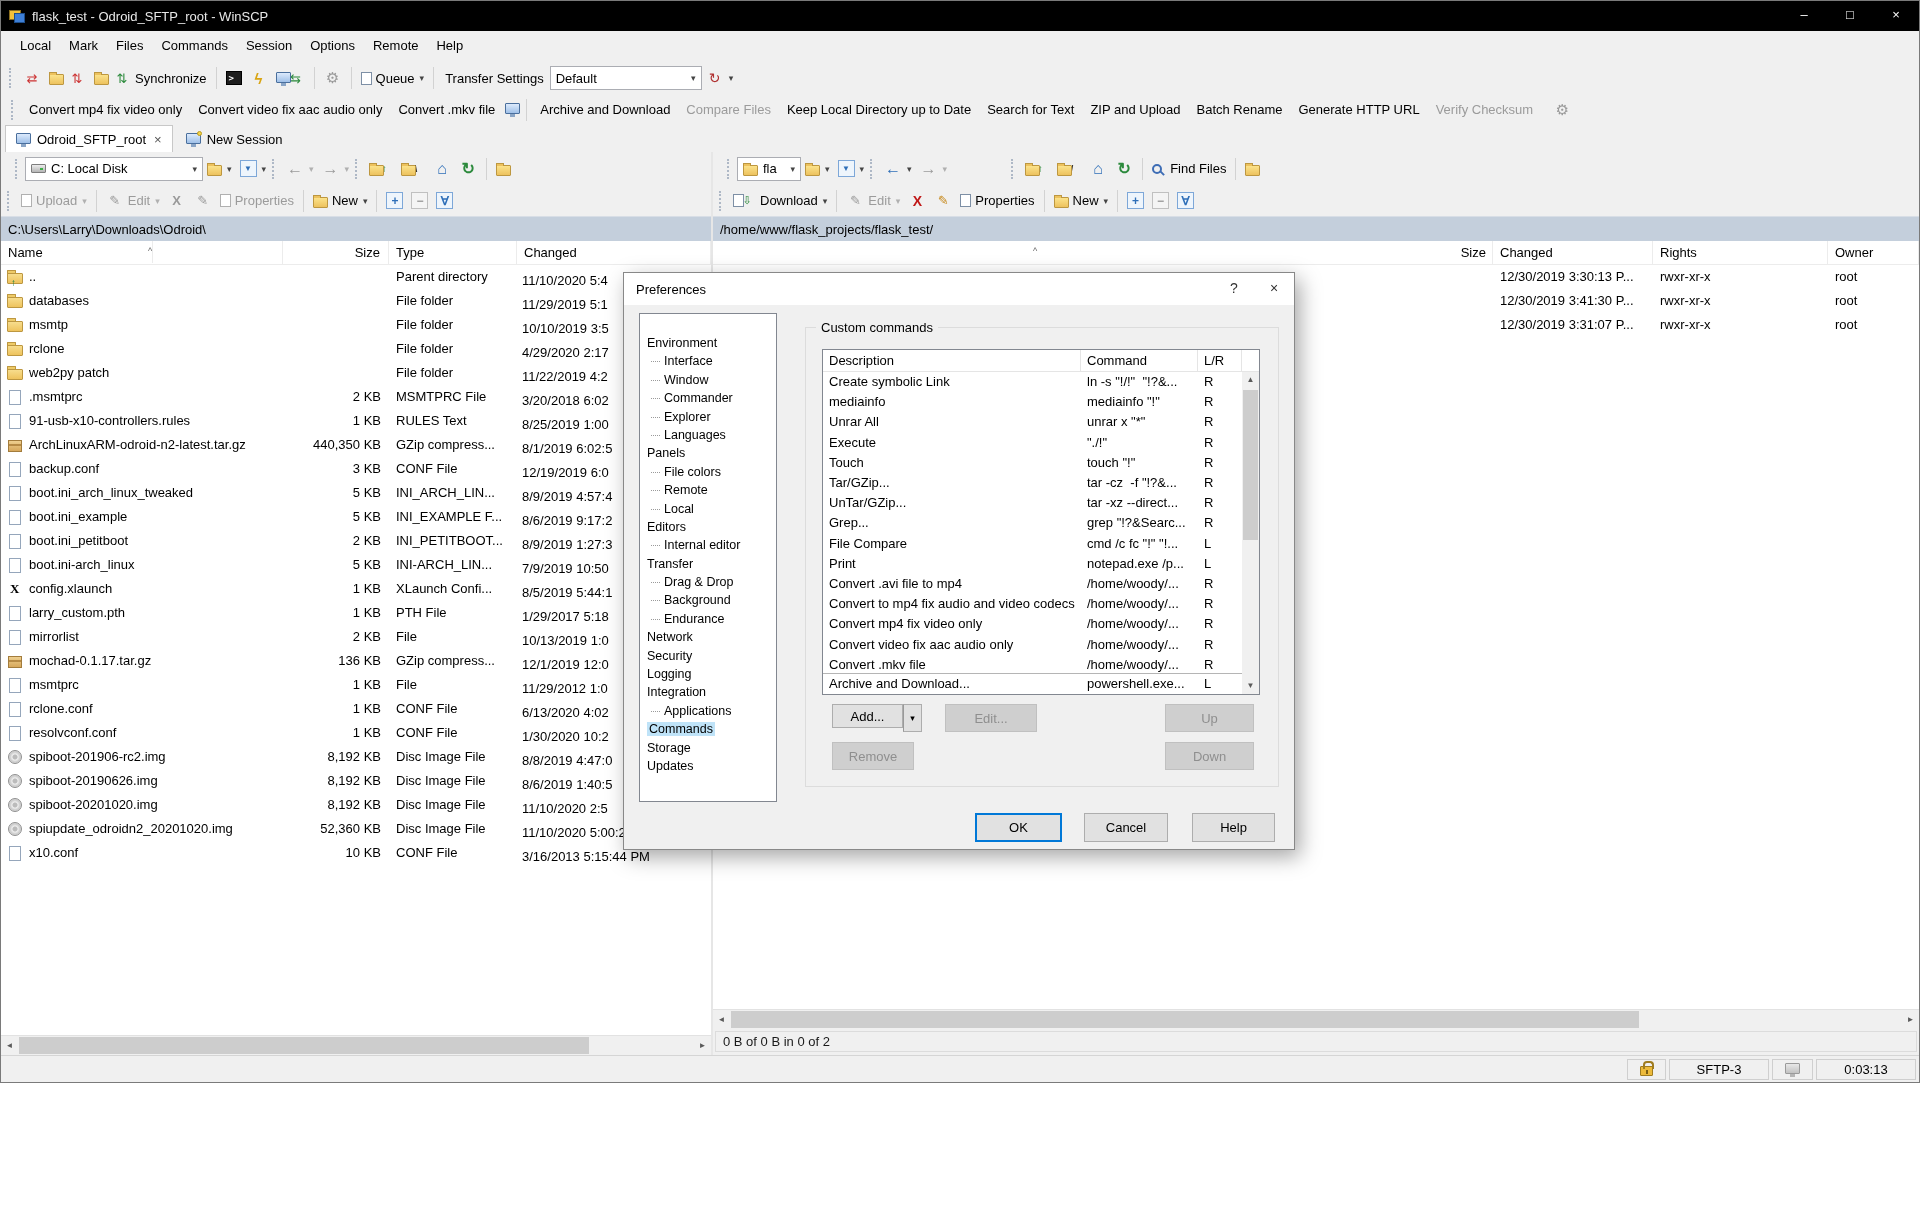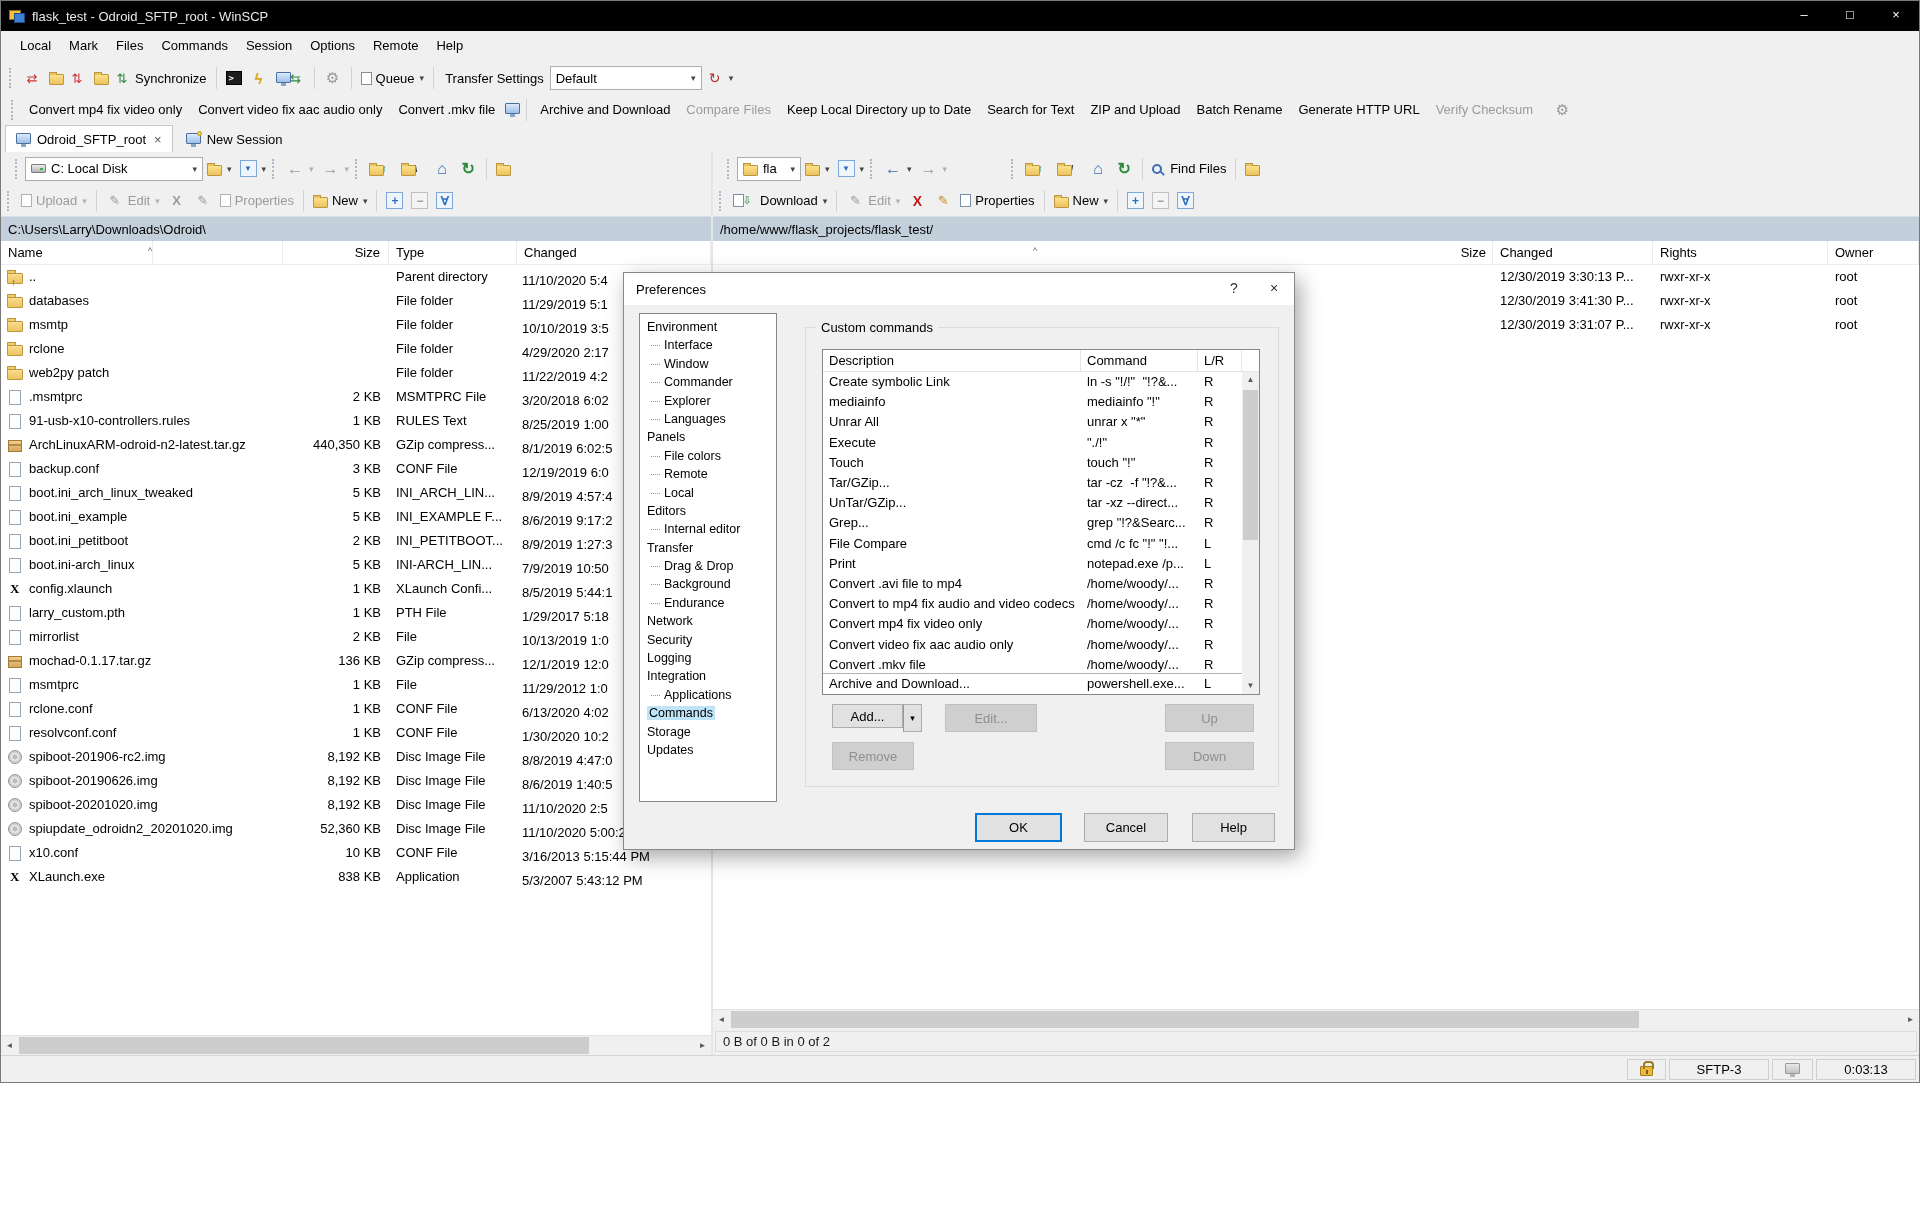--- a/index.html
+++ b/index.html
@@ -110,21 +110,21 @@
   .lock { width:13px; height:10px; background:#ecba3b; border:1px solid #a07c1f; border-radius:1px; position:relative; margin-top:4px; }
   .lock::before { content:""; position:absolute; left:2px; top:-6px; width:7px; height:6px; border:2px solid #a07c1f; border-bottom:none; border-radius:4px 4px 0 0; }
   .lock::after { content:""; position:absolute; left:5px; top:3px; width:2px; height:4px; background:#7c5e12; }
 
   
   .dialog { position:absolute; left:622px; top:251px; width:672px; height:578px; background:#f0f0f0; border:1px solid #888; box-shadow:5px 7px 20px rgba(0,0,0,.35); z-index:10;margin-top:20px; }
   .dlg-title { height:32px; background:#fff; display:flex; align-items:center; }
   .dlg-title .t { padding-left:12px; }
   .dlg-title .ctl { margin-left:auto; display:flex; height:32px; }
   .dlg-title .ctl span { width:40px; text-align:center; line-height:30px; color:#333; font-size:14px; }
-  .tree { position:absolute; left:15px; top:40px; width:138px; height:489px; background:#fff; border:1px solid #828790; padding-top:4px; overflow:hidden; }
+  .tree { position:absolute; left:15px; top:40px; width:138px; height:489px; background:#fff; border:1px solid #828790; padding-top:20px; overflow:hidden; }
   .titem { height:18.4px; line-height:18.4px; padding-left:7px; white-space:nowrap; font-size:12.5px; }
   .titem.child { padding-left:24px; position:relative; }
   .titem.child::before { content:""; position:absolute; left:11px; top:9px; width:9px; border-top:1px dotted #9a9a9a; }
   .titem .sel { background:#bfe3f8; padding:0 2px; }
   .groupbox { position:absolute; left:181px; top:54px; width:474px; height:460px; border:1px solid #dcdcdc; }
   .grouplabel { position:absolute; left:192px; top:47px; background:#f0f0f0; padding:0 5px; }
   .cmdlist { position:absolute; left:198px; top:76px; width:438px; height:346px; background:#fff; border:1px solid #828790; }
   .clhead { position:absolute; left:0; top:0; right:0; height:22px; display:grid; grid-template-columns:258px 117px 44px 17px; border-bottom:1px solid #e5e5e5; }
   .clhead span { line-height:21px; padding-left:6px; border-right:1px solid #e5e5e5; overflow:hidden; white-space:nowrap; }
   .clbody { position:absolute; left:0; top:22px; right:17px; bottom:21px; overflow:hidden; }
@@ -567,29 +567,20 @@
         <span class="chg">11/10/2020 5:00:29 PM</span>
       </div>
               <div class="frow">
         <span class="name">
                   <span class="fi file"></span>
                   <span class="nm">x10.conf</span>
                 </span>
         <span class="size">10 KB</span>
         <span class="type">CONF File</span>
         <span class="chg">3/16/2013 5:15:44 PM</span>
-      </div>
-              <div class="frow">
-        <span class="name">
-                  <span class="fi xlaunch"></span>
-                  <span class="nm">XLaunch.exe</span>
-                </span>
-        <span class="size">838 KB</span>
-        <span class="type">Application</span>
-        <span class="chg">5/3/2007 5:43:12 PM</span>
       </div>
             </div>
       </div>
       <div class="hscroll">
         <span class="arr l">◄</span>
         <span class="thumb" style="left:18px; right:122px;"></span>
         <span class="arr r">►</span>
       </div>
     </div>
 

